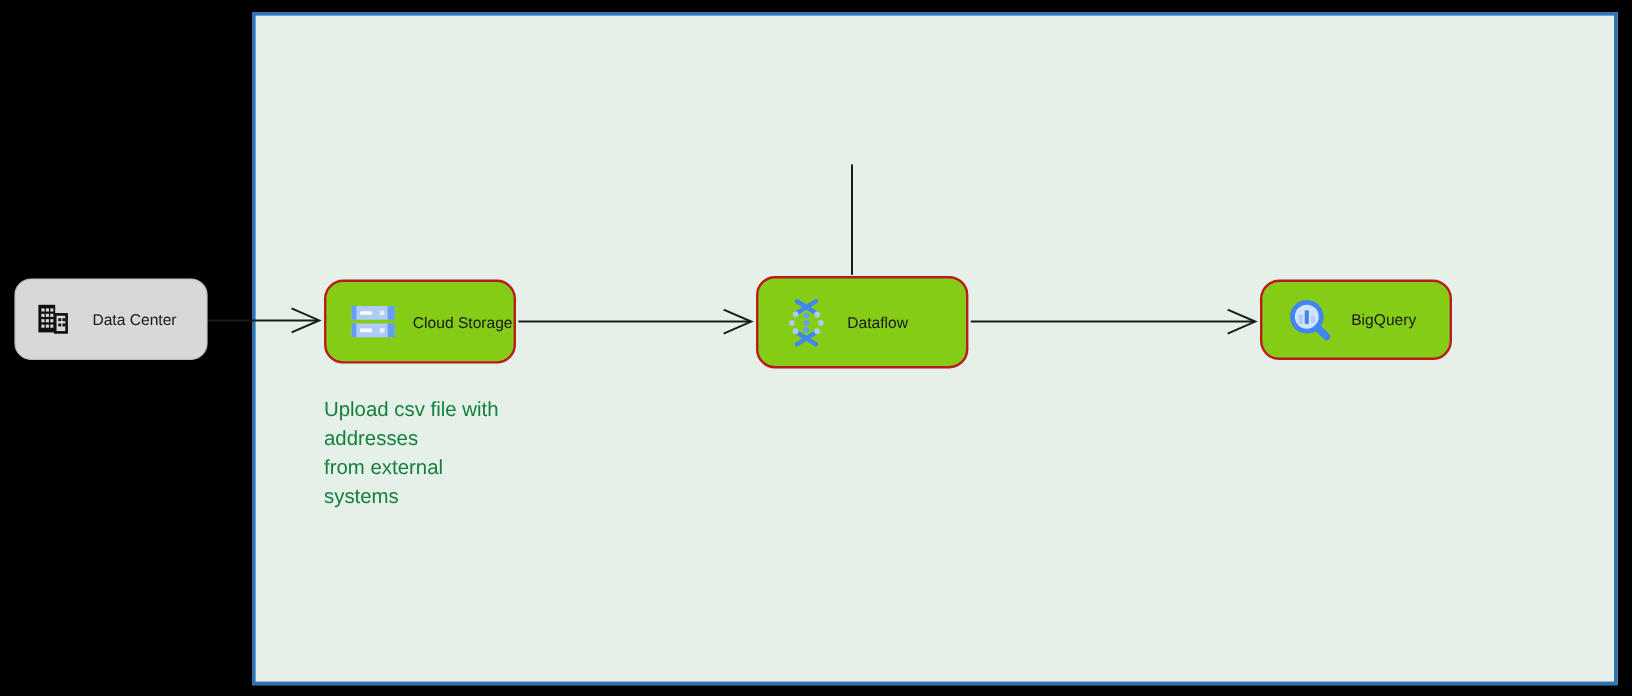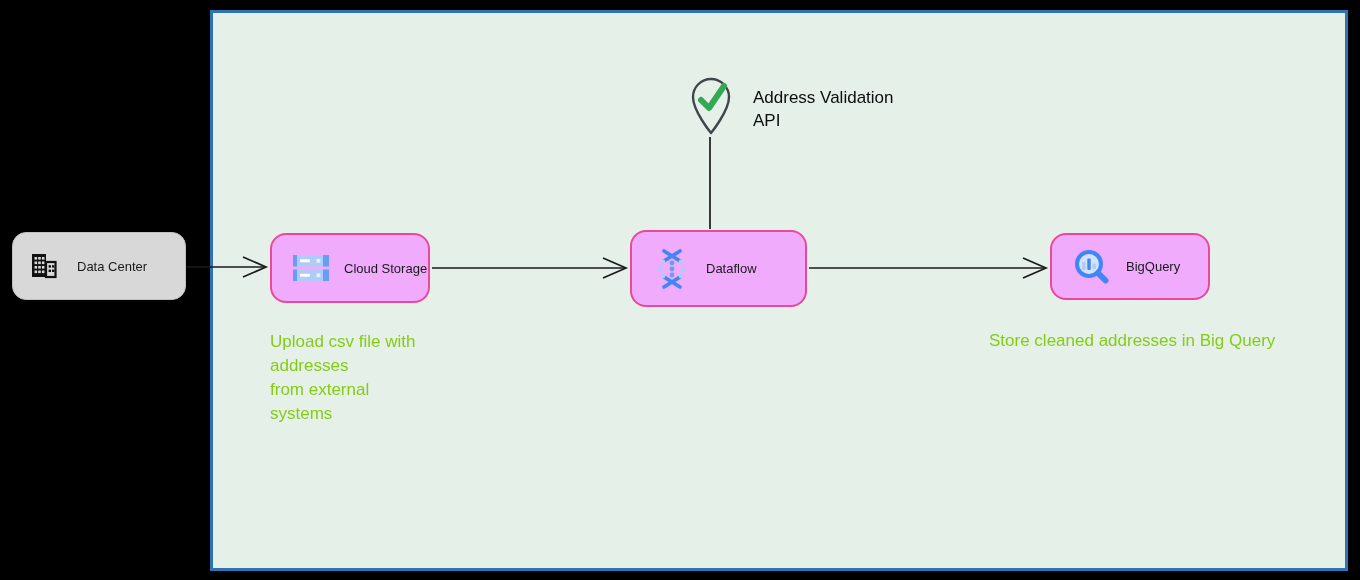--- a/index.html
+++ b/index.html
@@ -7,34 +7,34 @@
     position:relative;width:1360px;height:580px;background:#000;overflow:hidden;
     font-family:"Liberation Sans", sans-serif;color:#111;
   }
   #canvas{
     position:absolute;left:210px;top:10px;width:1138px;height:561px;
     background:#e4f0e8;border:3px solid #2e74b5;box-sizing:border-box;
   }
   #connectors{position:absolute;left:0;top:0;width:1360px;height:580px;pointer-events:none;}
   .node{
     position:absolute;display:flex;align-items:center;gap:14px;
-    background:#f0abfc;border:2px solid #ec4899;border-radius:16px;
+    background:#84cc16;border:2px solid #b91c1c;border-radius:16px;
     box-sizing:border-box;padding:0 14px 0 20px;z-index:5;
   }
   .node .label{font-size:13px;color:#1a1a1a;white-space:nowrap;}
   #node-data-center{
-    left:12px;top:232px;width:174px;height:68px;
+    left:12px;top:232px;width:161px;height:68px;
     background:#d8d8d8;border:1px solid #c0c0c0;border-radius:14px;gap:18px;padding-left:16px;
   }
   #node-cloud-storage{left:270px;top:233px;width:160px;height:70px;}
   #node-dataflow{left:630px;top:230px;width:177px;height:77px;text-align:center;}
   #node-bigquery{left:1050px;top:233px;width:160px;height:67px;text-align:center;}
   .icon{display:inline-flex;flex:0 0 auto;}
   .annotation{
-    position:absolute;font-size:17px;line-height:24px;color:#84cc16;
+    position:absolute;font-size:17px;line-height:24px;color:#15803d;
     white-space:pre-line;z-index:4;
   }
   #annotation-upload{left:270px;top:330px;width:210px;}
   #annotation-process{left:570px;top:329px;width:360px;white-space:nowrap;}
   #annotation-store{left:989px;top:329px;width:360px;white-space:nowrap;}
   #api-marker{position:absolute;left:687px;top:74px;z-index:5;display:flex;gap:18px;}
   #api-marker .label{
     font-size:17px;line-height:23px;color:#0d0d0d;white-space:pre-line;padding-top:12px;
   }
 </style>
@@ -154,30 +154,19 @@
         <g>
           <rect x="10.2" y="15" width="3.4" height="8" rx="1" fill="#aecbfa"></rect>
           <rect x="15.3" y="11.5" width="3.4" height="11.5" rx="1" fill="#4285f4"></rect>
           <rect x="20.4" y="16.5" width="3.4" height="5.5" rx="1" fill="#aecbfa"></rect>
         </g>
       </svg>
     </span>
     <span class="label">BigQuery</span>
   </div>
 
-  <div id="api-marker">
-    <span class="icon">
-      <svg width="48" height="64" viewBox="0 0 48 64">
-        <path d="M24,59 C24,59 6,37 6,23 A18,18 0 1 1 42,23 C42,37 24,59 24,59 Z" fill="none" stroke="#40464b" stroke-width="2.4" stroke-linejoin="round"></path>
-        <path d="M14,26 L22,34 L37,12" fill="none" stroke="#34a853" stroke-width="6" stroke-linecap="round" stroke-linejoin="round"></path>
-      </svg>
-    </span>
-    <span class="label">Address Validation
-API</span>
-  </div>
 
   <div class="annotation" id="annotation-upload">Upload csv file with
 addresses
 from external
 systems</div>
-  <div class="annotation" id="annotation-store">Store cleaned addresses in Big Query</div>
 
 </div>
 
 </body></html>

